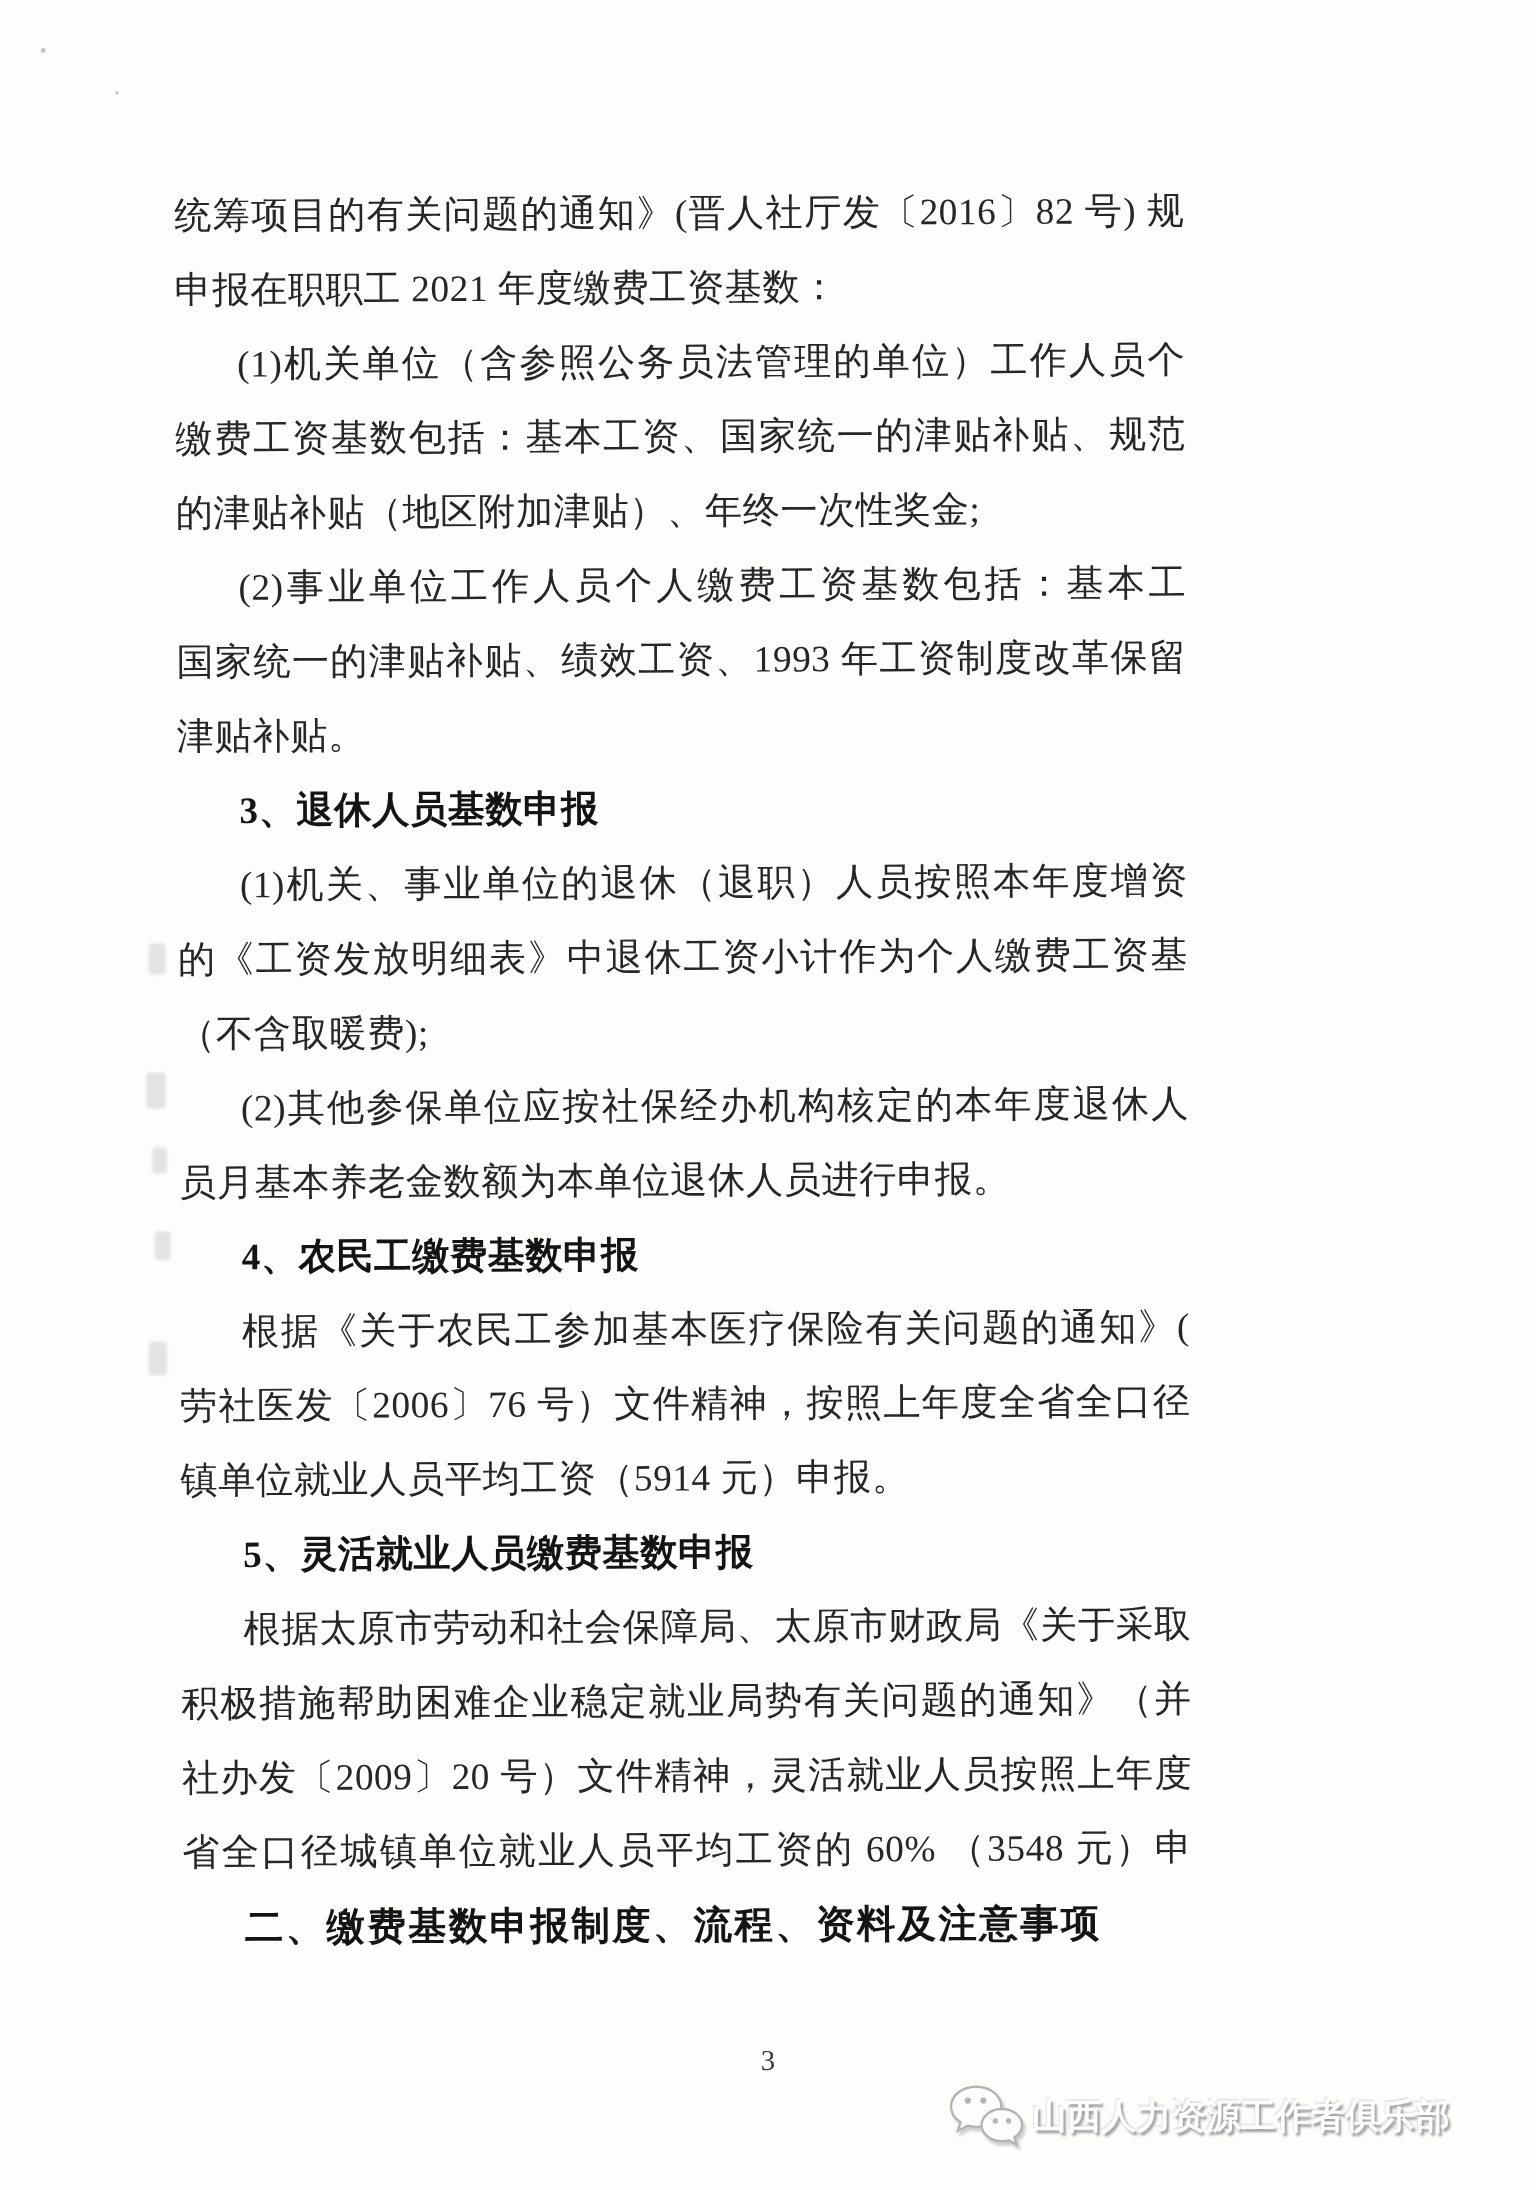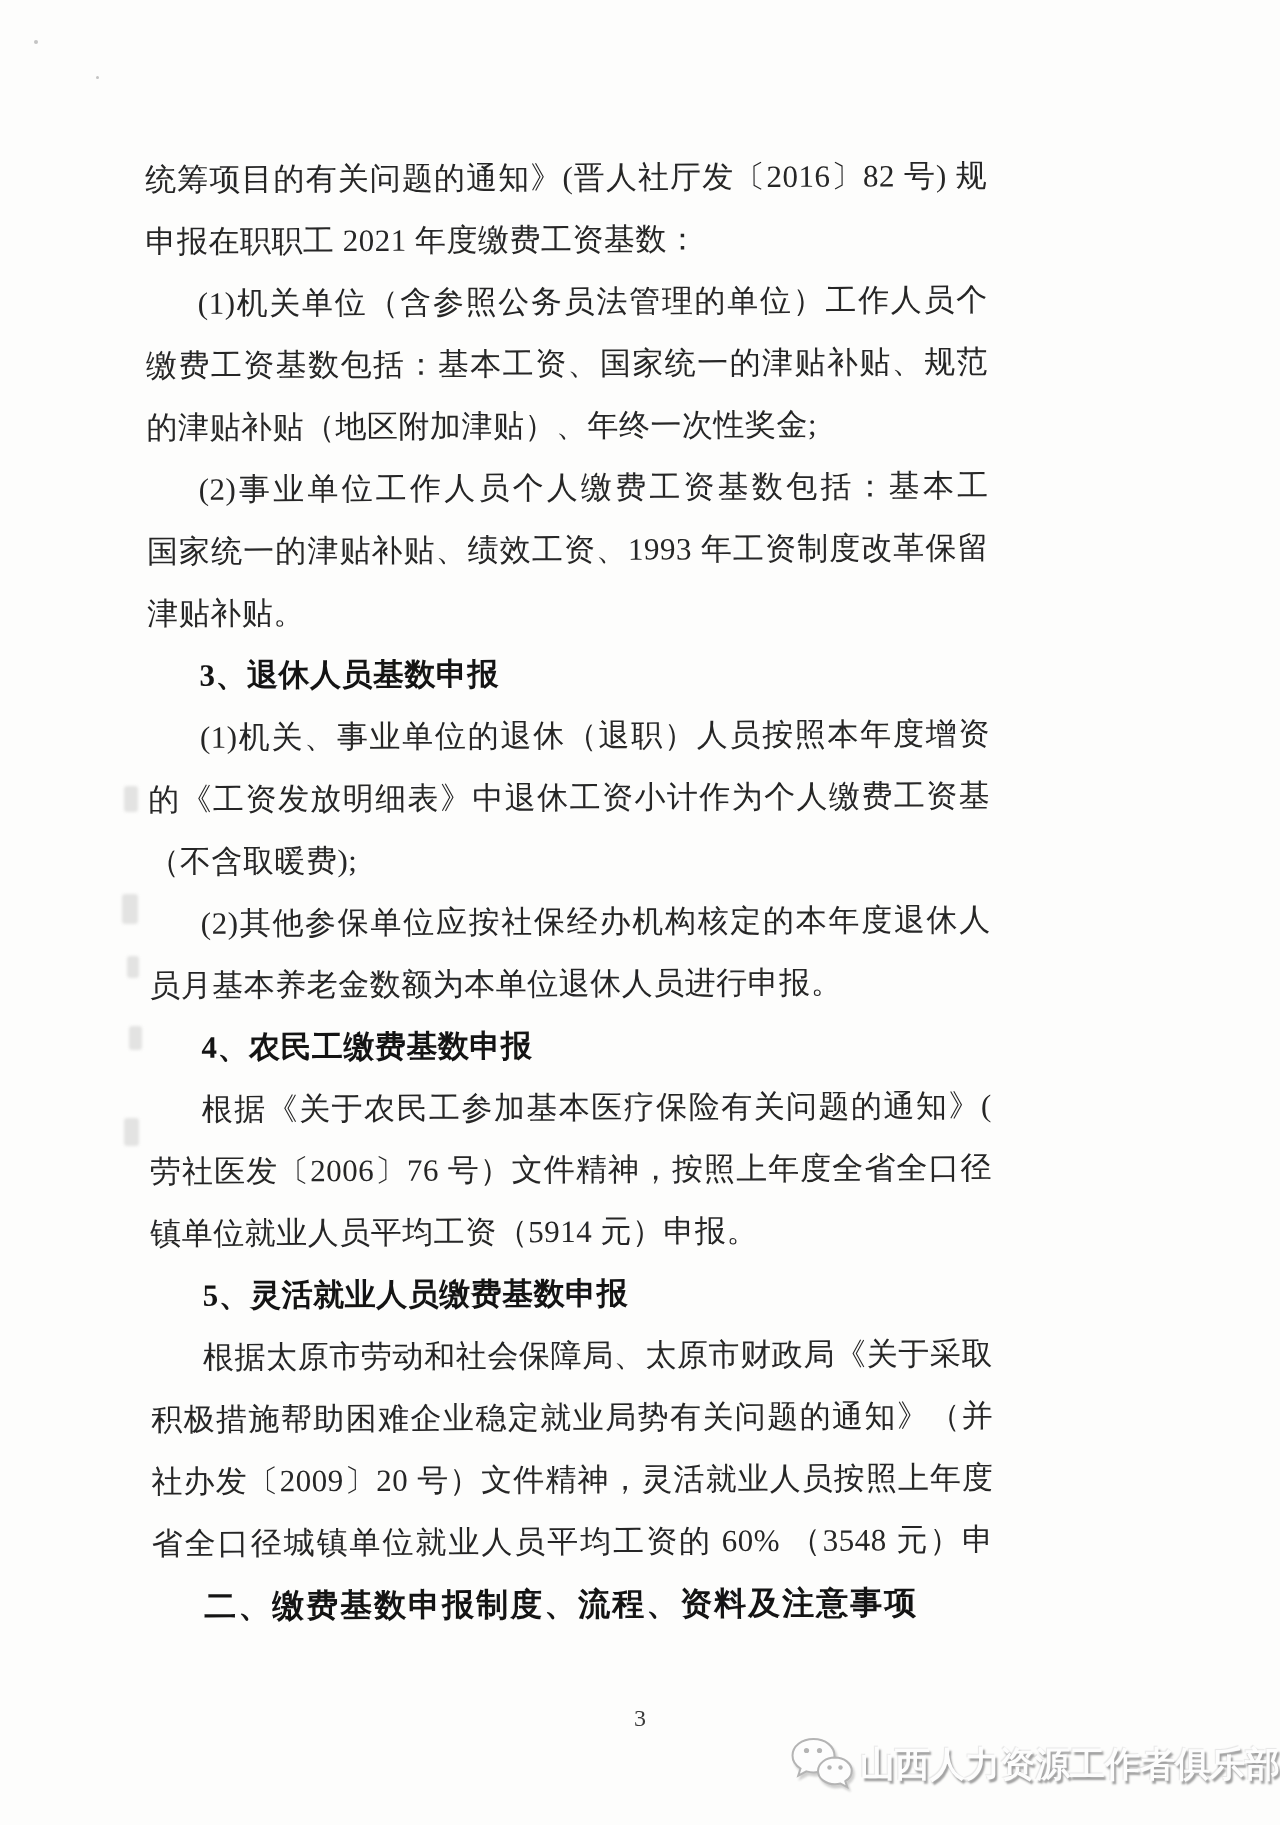--- a/index.html
+++ b/index.html
@@ -62,21 +62,21 @@
     left: 790px;
     top: 1736px;
     display: flex;
     align-items: center;
     gap: 6px;
   }
   .wm-icon svg { display: block; filter: drop-shadow(2px 3px 1px rgba(150,150,150,0.45)); }
   .wm-text {
     font-family: "Liberation Sans", "DejaVu Sans", sans-serif;
     font-weight: bold;
-    font-size: 35px;
+    font-size: 29px;
     color: #fdfdfd;
     white-space: nowrap;
     text-shadow: 2px 3px 2px #9f9f9f, -1px -1px 1px #e6e6e6;
     letter-spacing: 0px;
   }
 
   
   .smudge {
     position: absolute;
     background: rgba(110,110,110,0.18);

